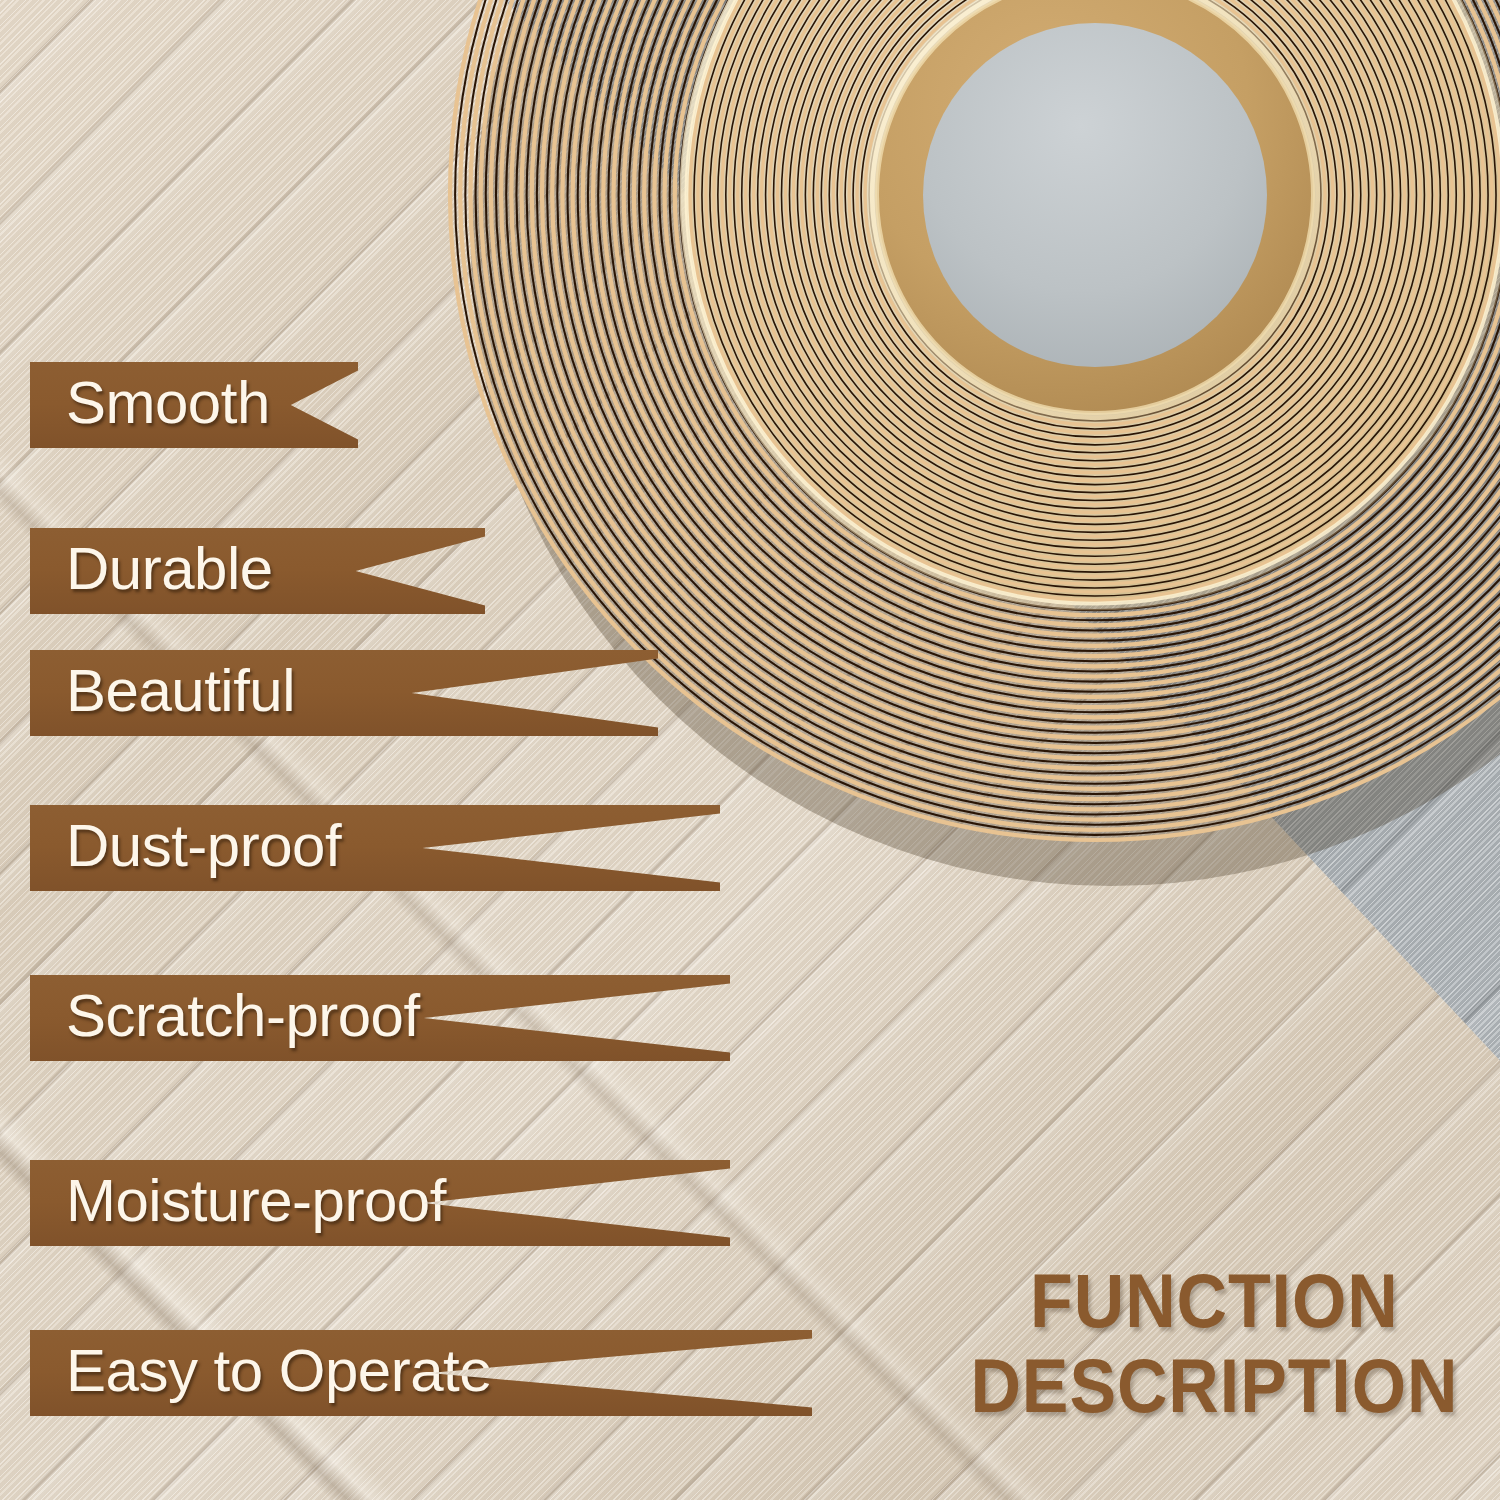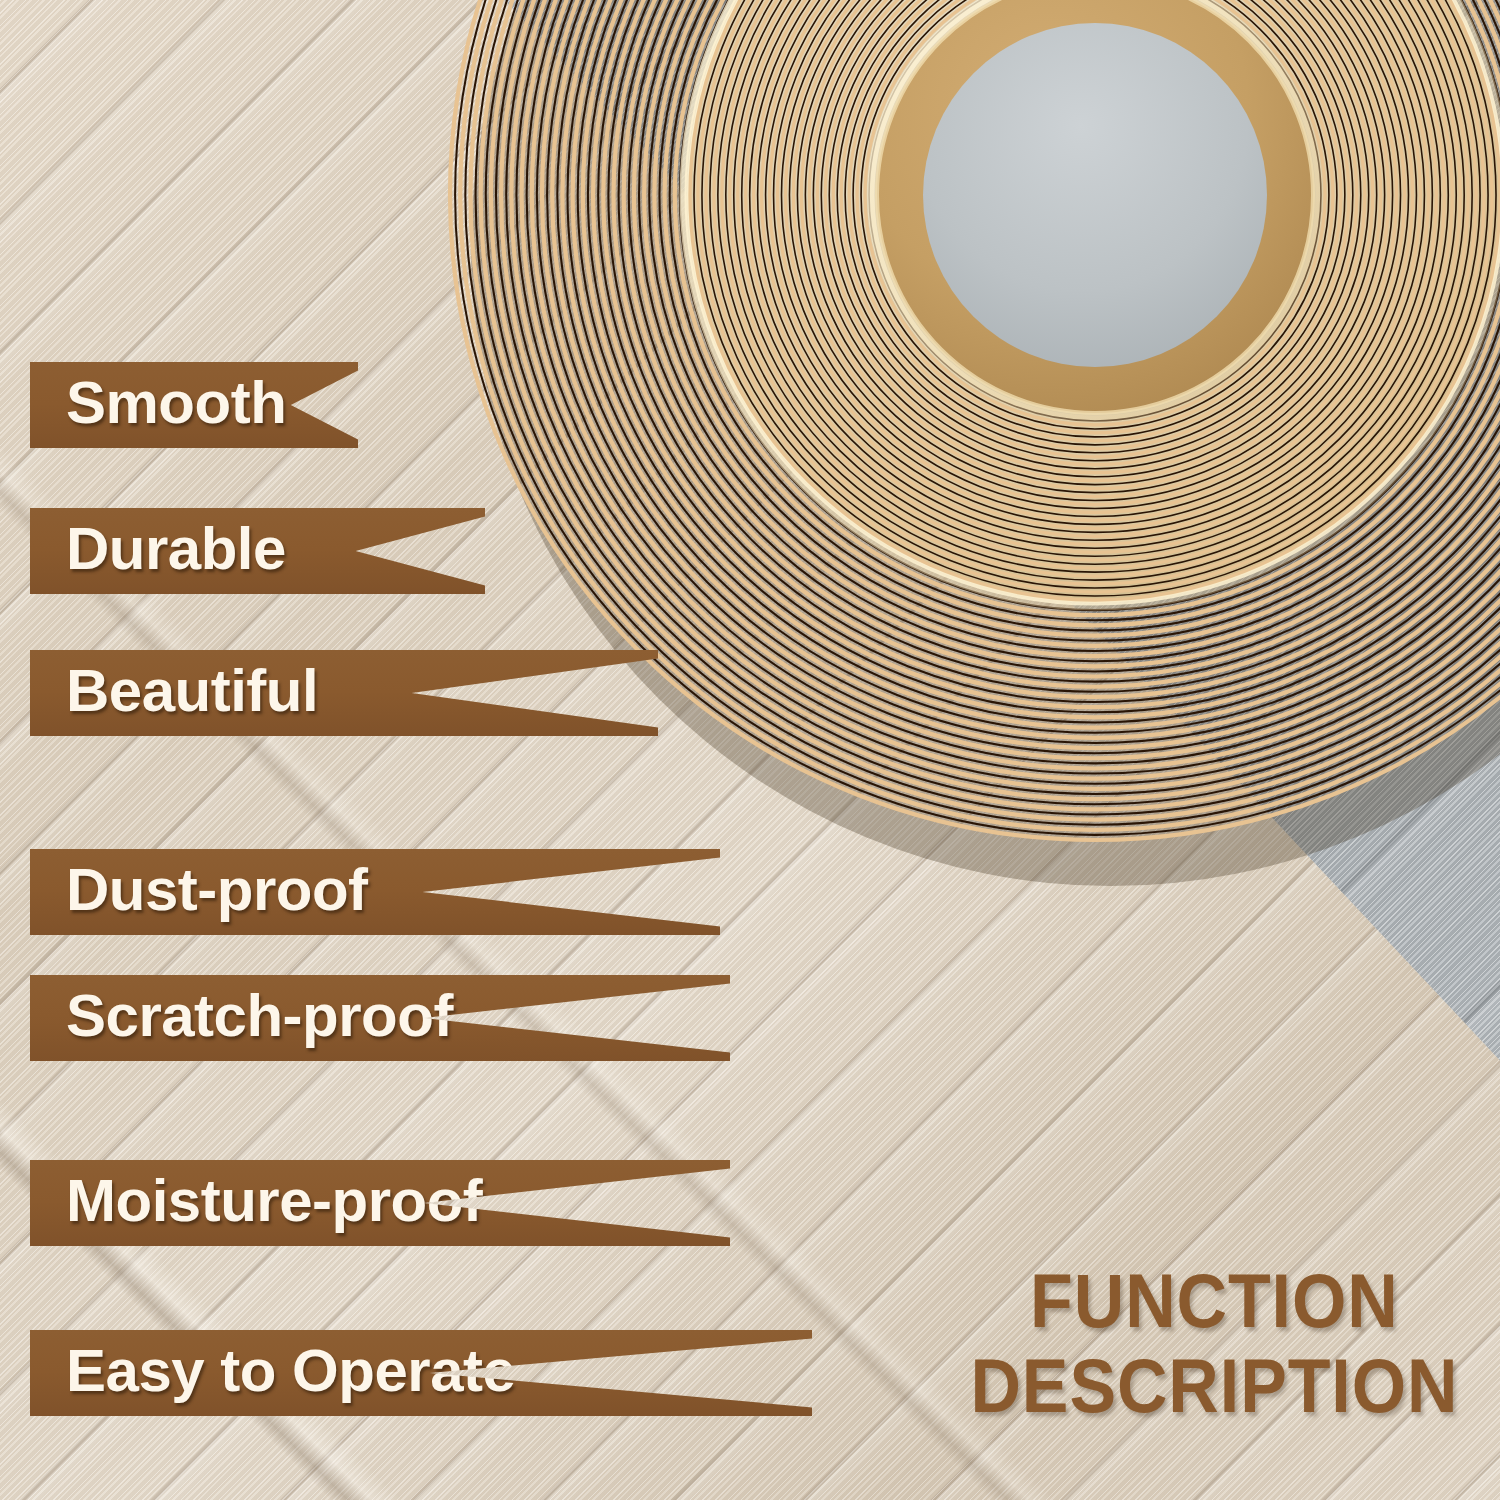--- a/index.html
+++ b/index.html
@@ -93,21 +93,21 @@
     width: 100%; height: 100%;
   }
   .banner {
     position: absolute;
     left: 30px;
     height: 86px;
     display: flex;
     align-items: center;
     color: #fdf6ea;
     font-size: 60px;
-    font-weight: 700;
+    font-weight: 400;
     letter-spacing: -0.5px;
     padding-left: 36px;
     box-sizing: border-box;
     background: linear-gradient(180deg, #8d5e32 0%, #8a5a2e 48%, #80522a 100%);
     text-shadow: 2px 3px 3px rgba(42,24,8,0.55);
     white-space: nowrap;
     filter: drop-shadow(-9px 11px 0px rgba(96,92,86,0.45));
     -webkit-clip-path: polygon(
       0% 0%, 100% 0%, 100% 12%,
       72% 50%, 100% 88%, 100% 100%, 0% 100%);
@@ -287,27 +287,27 @@
       <circle cx="665" cy="665" r="218" fill="none" stroke="#f0dcae" stroke-width="4" opacity="0.8"></circle>
 
       <circle cx="665" cy="665" r="172" fill="url(#gHole)"></circle>
     </svg>
   </div>
 
   <div id="banner-list">
       <div class="banner" style="top: 362px; width: 328px; clip-path: polygon(0% 0%, 100% 0%, 100% 10%, 79.5% 50%, 100% 90%, 100% 100%, 0% 100%);">
         <span class="btext">Smooth</span>
       </div>
-      <div class="banner" style="top: 508px; width: 455px; clip-path: polygon(0% 0%, 100% 0%, 100% 10%, 71.5625% 50%, 100% 90%, 100% 100%, 0% 100%); text-align: right;">
+      <div class="banner" style="top: 528px; width: 455px; clip-path: polygon(0% 0%, 100% 0%, 100% 10%, 71.5625% 50%, 100% 90%, 100% 100%, 0% 100%); text-align: right;">
         <span class="btext">Durable</span>
       </div>
       <div class="banner" style="top: 650px; width: 628px; clip-path: polygon(0% 0%, 100% 0%, 100% 10%, 60.75% 50%, 100% 90%, 100% 100%, 0% 100%);">
         <span class="btext">Beautiful</span>
       </div>
-      <div class="banner" style="top: 805px; width: 690px; clip-path: polygon(0% 0%, 100% 0%, 100% 10%, 56.875% 50%, 100% 90%, 100% 100%, 0% 100%); margin-top: 44px;">
+      <div class="banner" style="top: 805px; width: 690px; clip-path: polygon(0% 0%, 100% 0%, 100% 10%, 56.875% 50%, 100% 90%, 100% 100%, 0% 100%);">
         <span class="btext">Dust-proof</span>
       </div>
       <div class="banner" style="top: 975px; width: 700px; clip-path: polygon(0% 0%, 100% 0%, 100% 10%, 56.25% 50%, 100% 90%, 100% 100%, 0% 100%); text-align: right;">
         <span class="btext">Scratch-proof</span>
       </div>
       <div class="banner" style="top: 1160px; width: 700px; clip-path: polygon(0% 0%, 100% 0%, 100% 10%, 56.25% 50%, 100% 90%, 100% 100%, 0% 100%);">
         <span class="btext">Moisture-proof</span>
       </div>
       <div class="banner" style="top: 1330px; width: 782px; clip-path: polygon(0% 0%, 100% 0%, 100% 10%, 51.125% 50%, 100% 90%, 100% 100%, 0% 100%);">
         <span class="btext">Easy to Operate</span>

